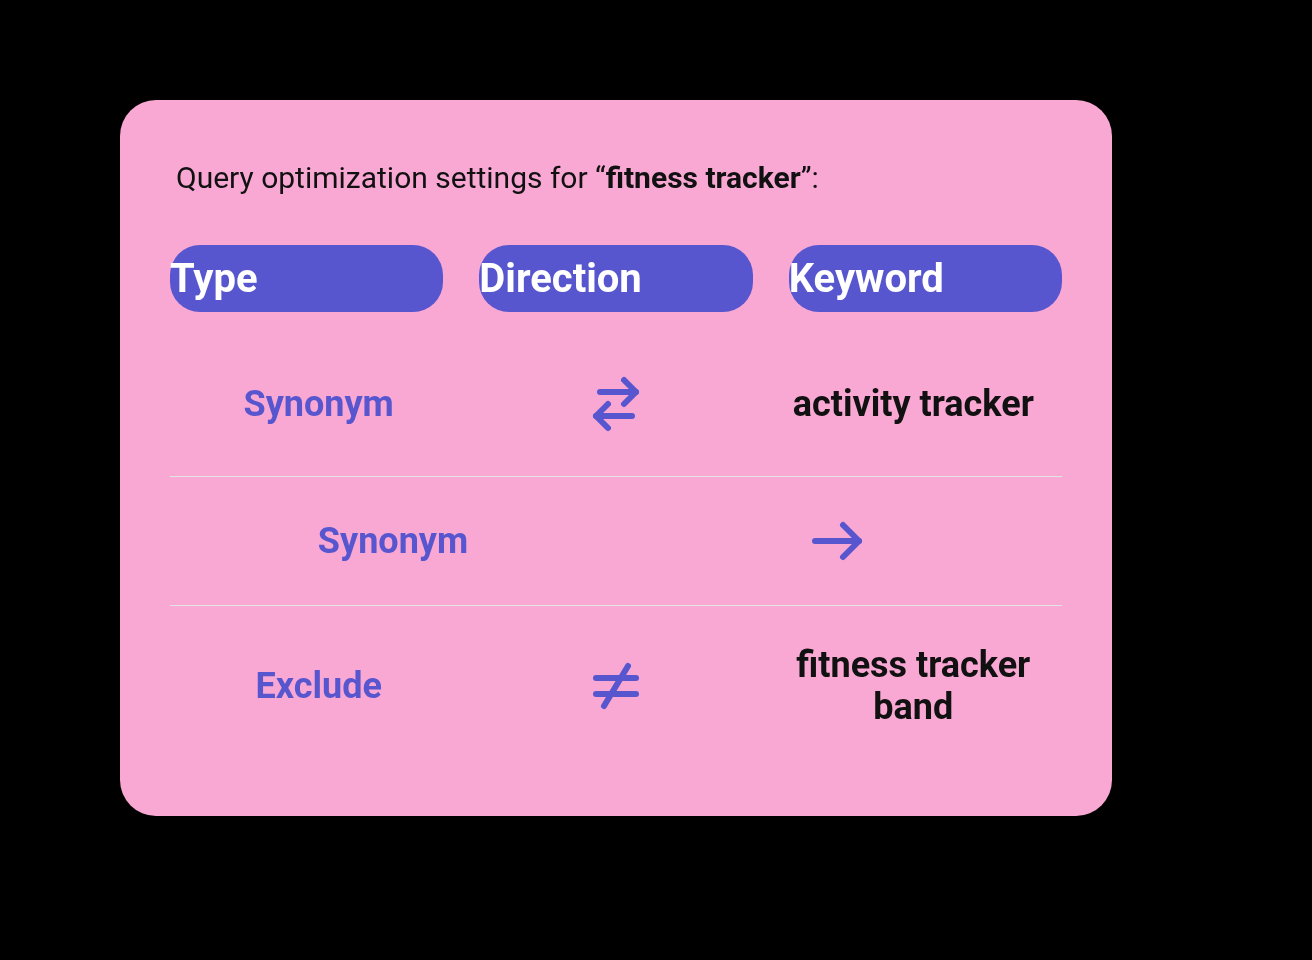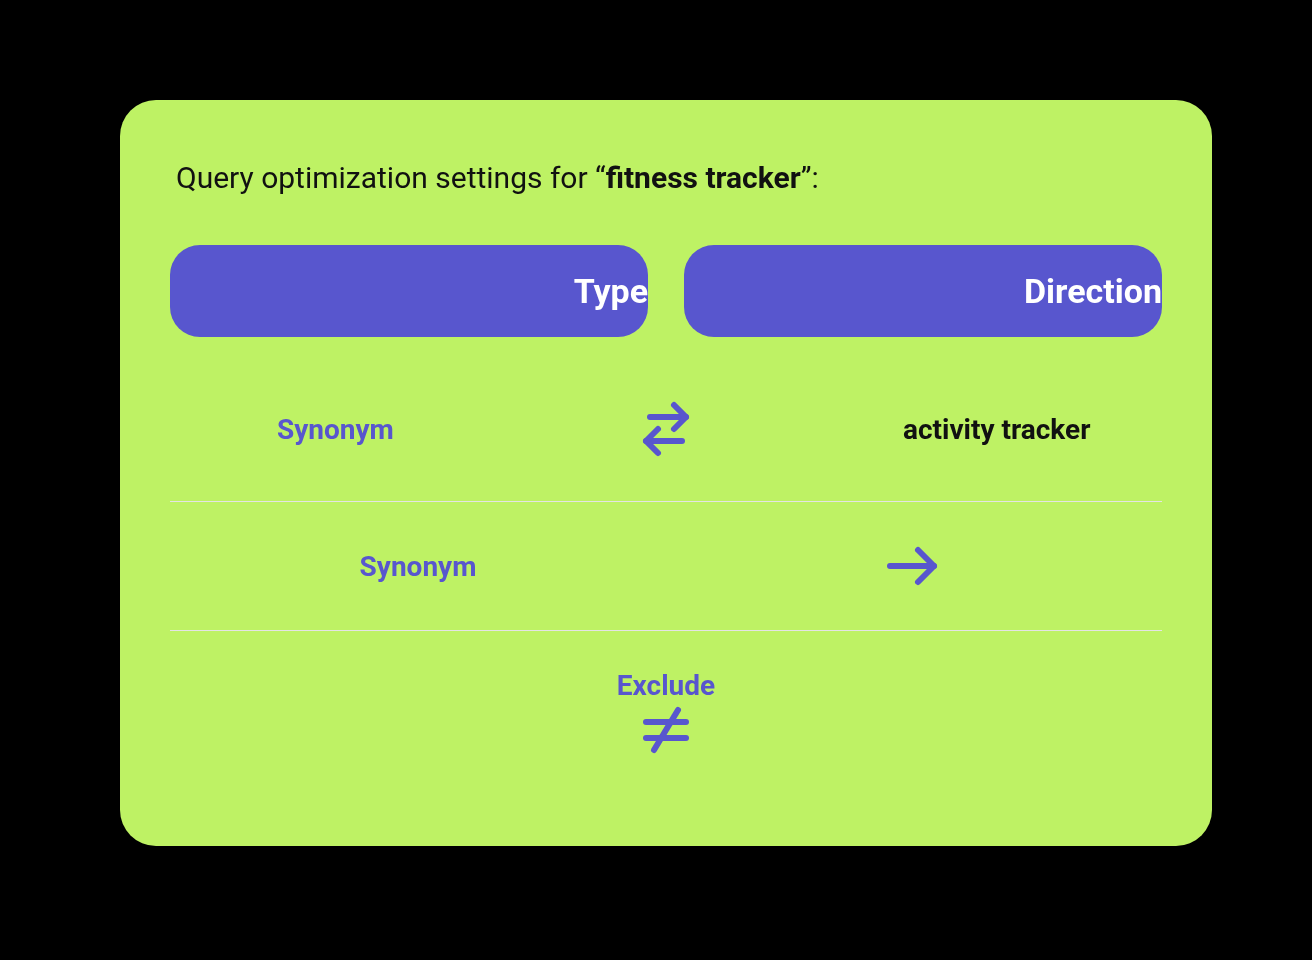--- a/index.html
+++ b/index.html
@@ -6,24 +6,24 @@
   body {
     width: 1312px;
     height: 960px;
     background: #000;
     font-family: -apple-system, BlinkMacSystemFont, "Segoe UI", Roboto, Helvetica, Arial, sans-serif;
     display: flex;
     align-items: flex-start;
     justify-content: flex-start;
   }
   .card {
-    background: #bef264;
+    background: #f9a8d4;
     border-radius: 36px;
     margin: 100px 0 0 120px;
-    width: 1092px;
+    width: 992px;
     padding: 60px 50px 50px 50px;
     box-shadow: 0 30px 80px rgba(0,0,0,0.6);
   }
   .title {
     font-size: 30px;
     color: #111;
     font-weight: 400;
     margin-bottom: 50px;
     margin-left: 6px;
   }
@@ -31,37 +31,37 @@
   .title .term { font-weight: 700; }
   .headers {
     display: flex;
     gap: 36px;
     margin-bottom: 20px;
   }
   .header-pill {
     flex: 1;
     background: #5856ce;
     color: #fff;
-    font-size: 34px;
+    font-size: 40px;
     font-weight: 700;
-    text-align: right;
-    padding: 26px 0;
+    text-align: left;
+    padding: 10px 0;
     border-radius: 30px;
   }
   .row {
     display: flex;
     align-items: center;
     padding: 38px 0;
     border-bottom: 1px solid #e4e4e4;
   }
-  .row:last-child { border-bottom: none; flex-direction: column; }
+  .row:last-child { border-bottom: none; }
   .cell {
     flex: 1;
     text-align: center;
-    font-size: 28px;
+    font-size: 36px;
     font-weight: 700;
   }
   .cell.type { color: #5856ce; }
   .cell.direction {
     display: flex;
     justify-content: center;
     align-items: center;
   }
   .cell.keyword { color: #111; text-align: center; }
   svg { display: block; }
@@ -70,20 +70,21 @@
 <body>
 
 <div class="card">
   <div class="title">
     <span>Query optimization settings for </span><span class="quote">“</span><span class="term">fitness tracker</span><span class="quote">”</span><span>:</span>
   </div>
 
   <div class="headers">
     <div class="header-pill">Type</div>
     <div class="header-pill">Direction</div>
+    <div class="header-pill">Keyword</div>
   </div>
 
   <div class="row">
     <div class="cell type">Synonym</div>
     <div class="cell direction">
       <svg width="68" height="68" viewBox="0 0 68 68" fill="none" stroke="#5856ce" stroke-width="6" stroke-linecap="round" stroke-linejoin="round">
         <line x1="18" y1="22" x2="54" y2="22"></line>
         <polyline points="42,10 54,22 42,34"></polyline>
         <line x1="50" y1="46" x2="14" y2="46"></line>
         <polyline points="26,34 14,46 26,58"></polyline>
@@ -104,14 +105,15 @@
 
   <div class="row">
     <div class="cell type">Exclude</div>
     <div class="cell direction">
       <svg width="60" height="56" viewBox="0 0 60 56" fill="none" stroke="#5856ce" stroke-width="6" stroke-linecap="round" stroke-linejoin="round">
         <line x1="10" y1="20" x2="50" y2="20"></line>
         <line x1="10" y1="36" x2="50" y2="36"></line>
         <line x1="42" y1="8" x2="18" y2="48"></line>
       </svg>
     </div>
+    <div class="cell keyword">fitness tracker band</div>
   </div>
 </div>
 
 </body></html>

